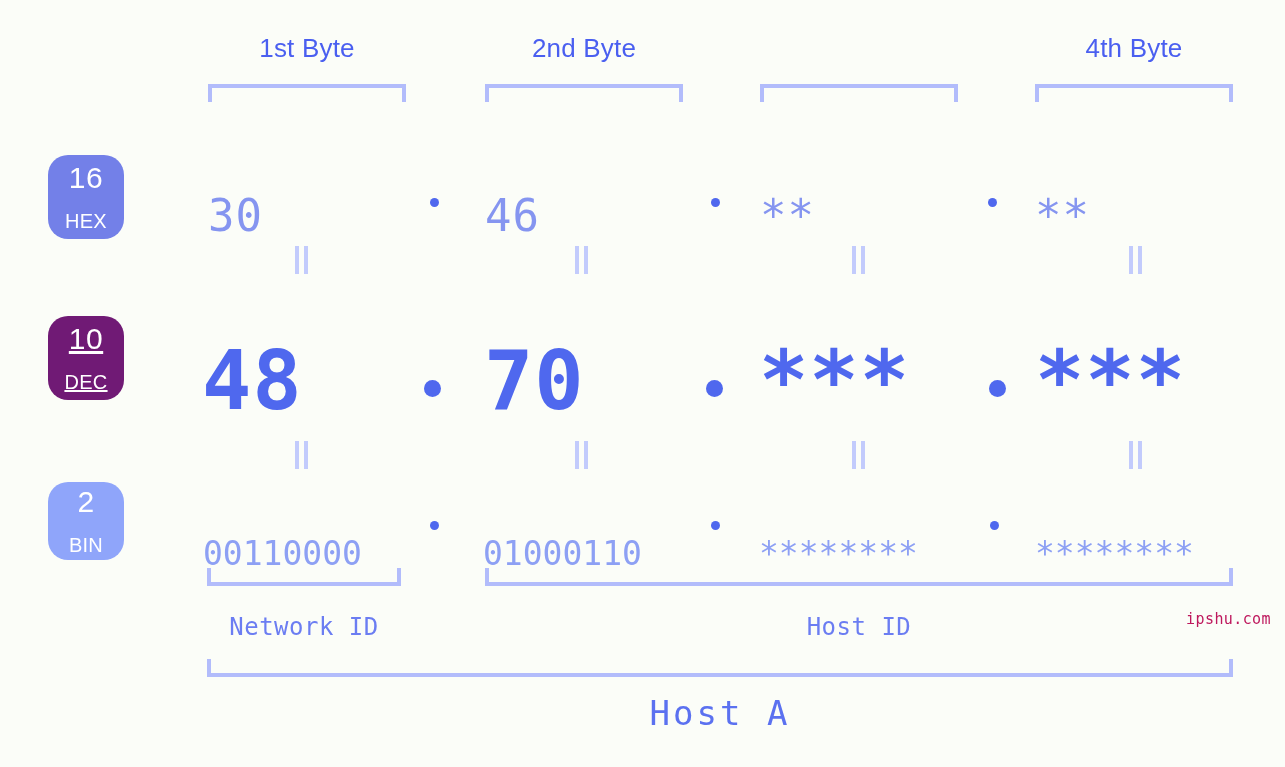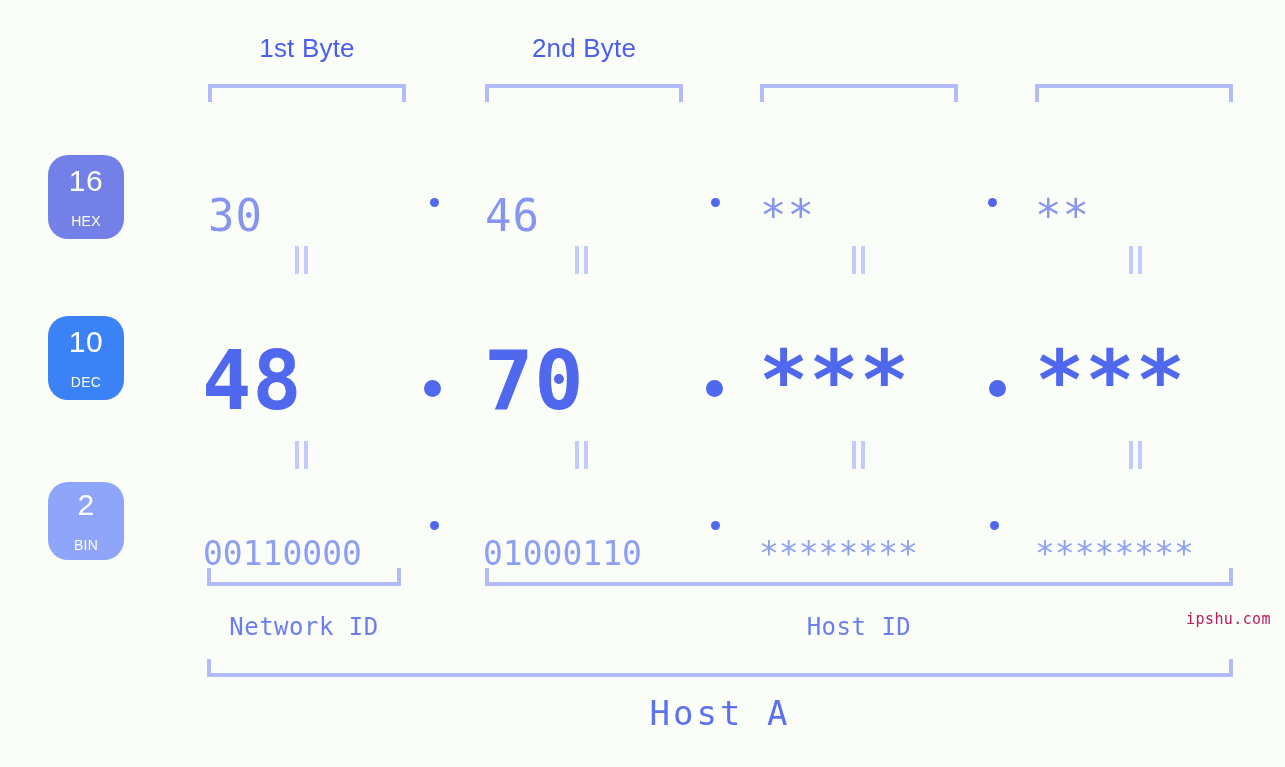--- a/index.html
+++ b/index.html
@@ -66,27 +66,27 @@
     align-items: center;
     justify-content: center;
     line-height: 1;
   }
   .base-badge .num {
     font-size: 30px;
     font-weight: 400;
     letter-spacing: 0.5px;
   }
   .base-badge .lbl {
-    font-size: 14px;
+    font-size: 20px;
     font-weight: 400;
     margin-top: 18px;
     letter-spacing: 0.3px;
   }
   #badge-hex { top: 155px; height: 84px; background: #7380e8; }
-  #badge-dec { top: 316px; height: 84px; background: #3b82f6; }
+  #badge-dec { top: 316px; height: 84px; background: #701a75; text-decoration: underline; }
   #badge-bin { top: 482px; height: 78px; background: #8fa5fa; }
 
   
   .val-cell {
     position: absolute;
     text-align: left;
     white-space: nowrap;
     font-family: "DejaVu Sans Mono", monospace;
     margin-top: 38px;
   }
@@ -173,20 +173,21 @@
     white-space: nowrap;
   }
 </style>
 </head>
 <body>
 
 <div id="canvas">
 
   <div class="byte-header" style="left:208px">1st Byte</div>
   <div class="byte-header" style="left:485px">2nd Byte</div>
+  <div class="byte-header" style="left:1035px">4th Byte</div>
 
   <div class="bracket-top" style="left:208px;  top:84px; width:198px;"></div>
   <div class="bracket-top" style="left:485px;  top:84px; width:198px;"></div>
   <div class="bracket-top" style="left:760px;  top:84px; width:198px;"></div>
   <div class="bracket-top" style="left:1035px; top:84px; width:198px;"></div>
 
   <div class="base-badge" id="badge-hex">
     <span class="num">16</span>
     <span class="lbl">HEX</span>
   </div>

